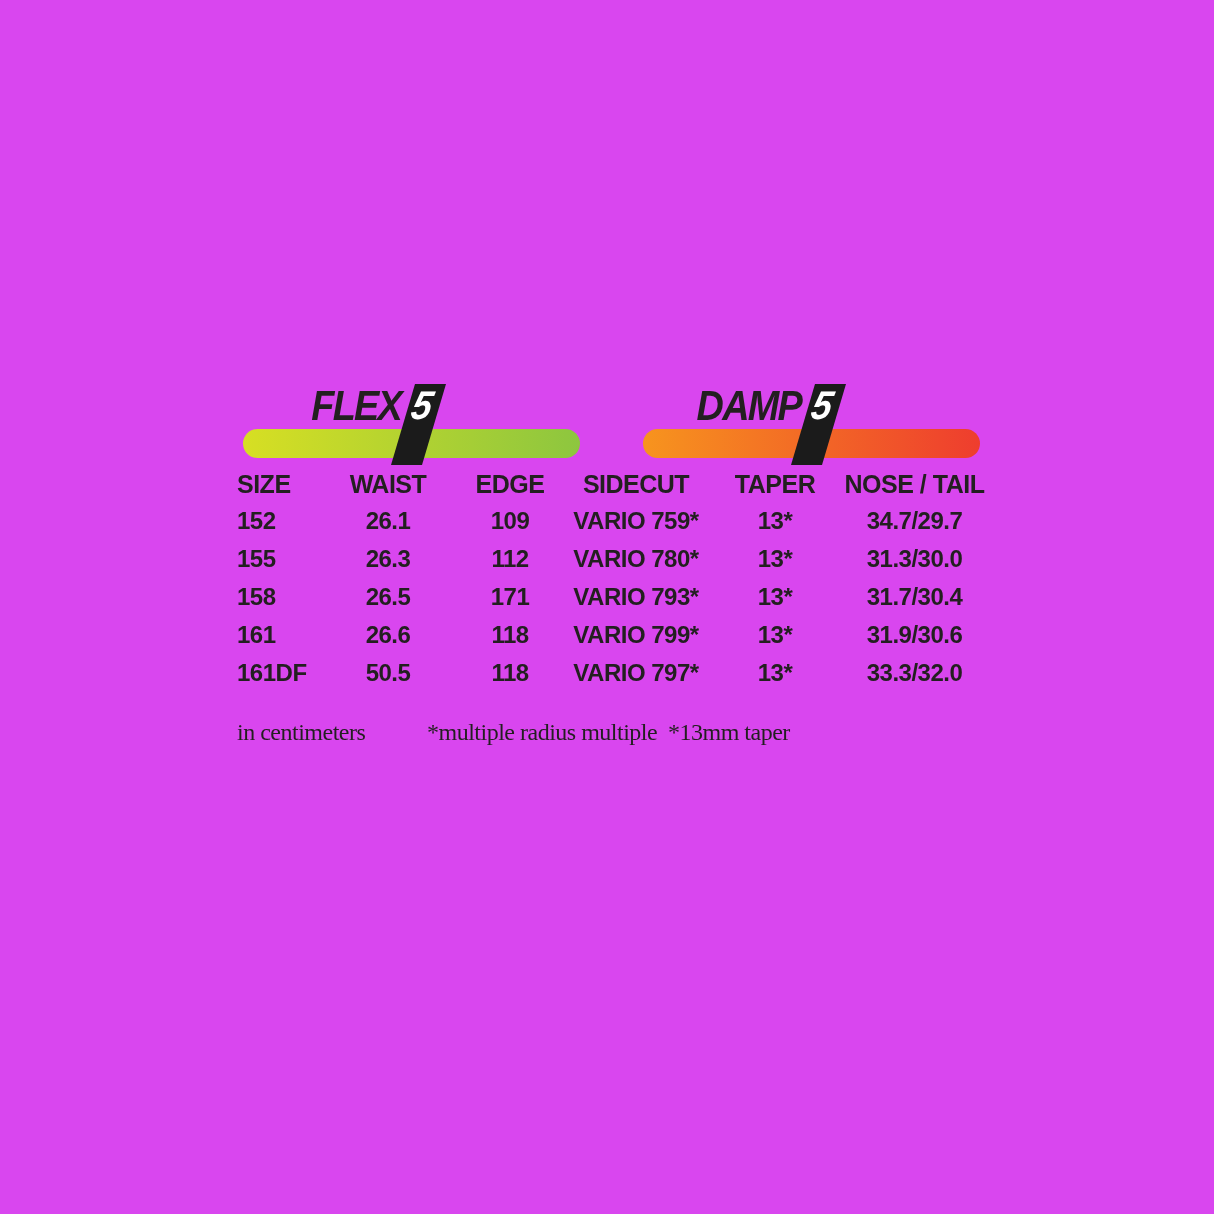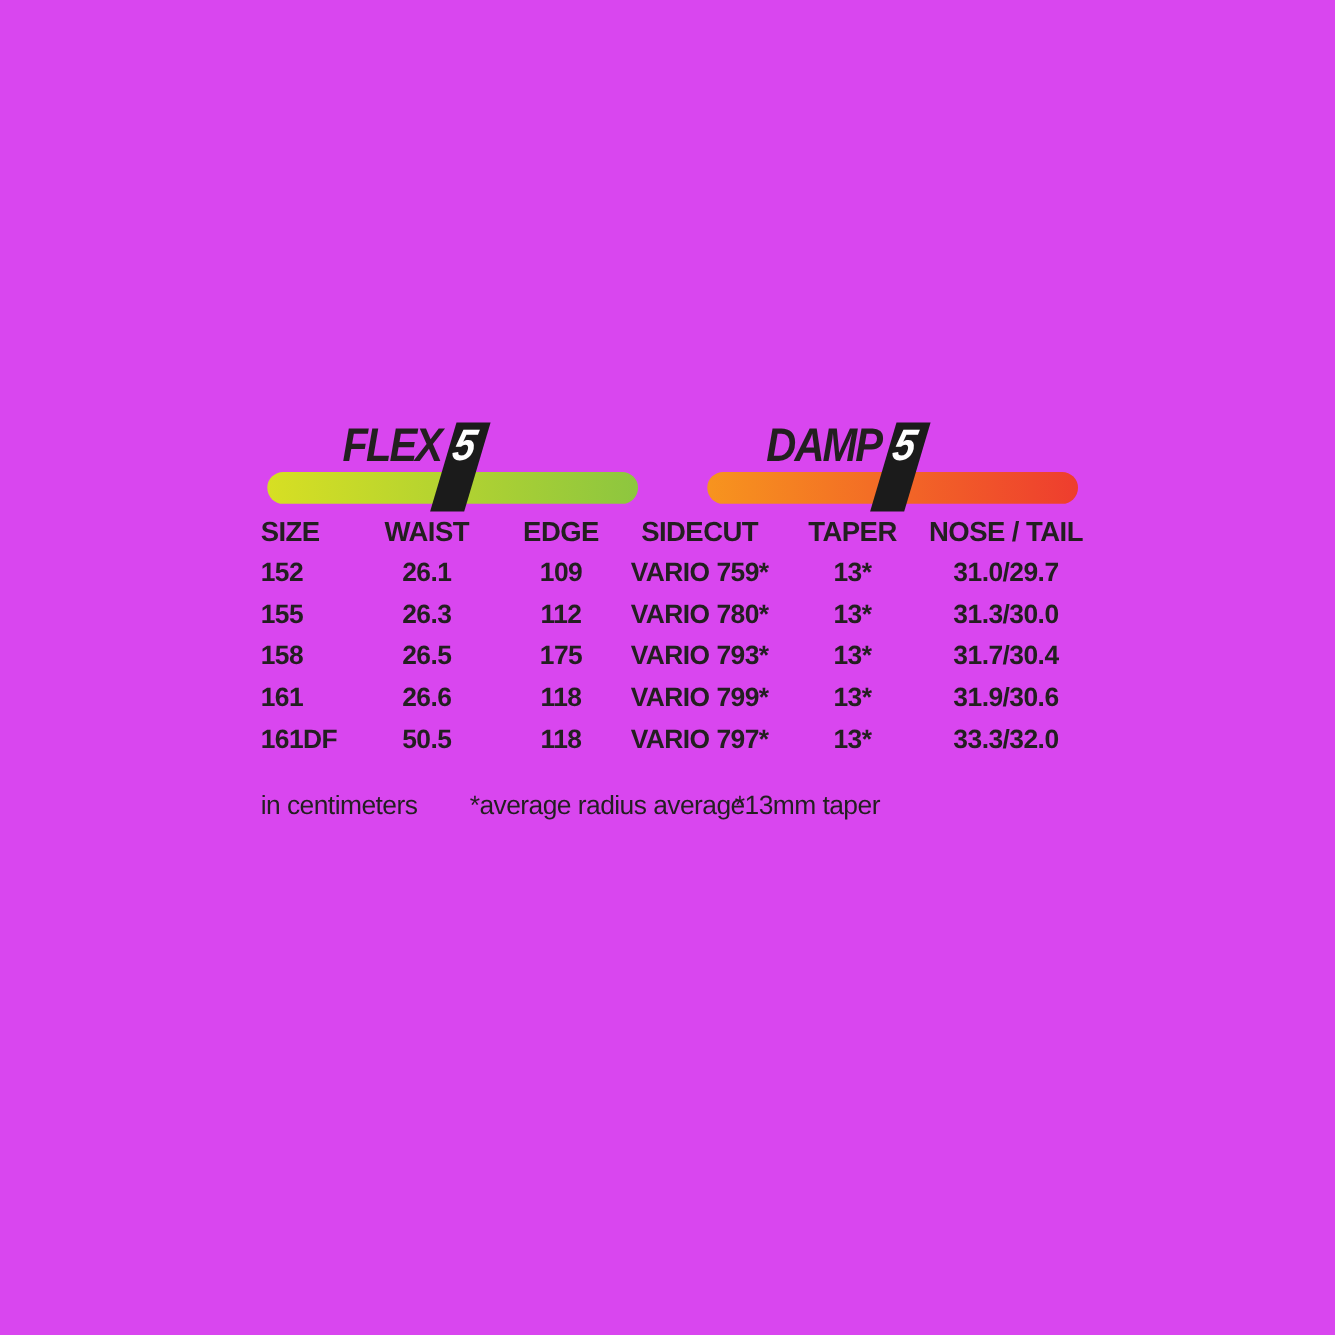--- a/index.html
+++ b/index.html
@@ -78,21 +78,21 @@
     font-weight: 700;
     letter-spacing: -0.5px;
     white-space: nowrap;
   }
   .cell.first { justify-content: flex-start; }
   .cell.th { height: 35px; font-size: 25px; letter-spacing: -0.5px; }
 
   .footnotes {
     position: absolute;
     left: 237px; top: 719px;
-    width: 743px; height: 30px;
+    width: 743px; height: 30px; font-family: Liberation Serif, serif;
   }
   .footnote {
     position: absolute;
     top: 0;
     font-size: 24px;
     font-weight: 400;
     letter-spacing: -0.5px;
     white-space: nowrap;
     color: #231f20;
   }
@@ -129,32 +129,32 @@
       <div class="cell th">EDGE</div>
       <div class="cell th">SIDECUT</div>
       <div class="cell th">TAPER</div>
       <div class="cell th">NOSE / TAIL</div>
 
       <div class="cell first">152</div>
       <div class="cell">26.1</div>
       <div class="cell">109</div>
       <div class="cell">VARIO 759*</div>
       <div class="cell">13*</div>
-      <div class="cell">31.0/29.7</div>
+      <div class="cell">34.7/29.7</div>
 
       <div class="cell first">155</div>
       <div class="cell">26.3</div>
       <div class="cell">112</div>
       <div class="cell">VARIO 780*</div>
       <div class="cell">13*</div>
       <div class="cell">31.3/30.0</div>
 
       <div class="cell first">158</div>
       <div class="cell">26.5</div>
-      <div class="cell">175</div>
+      <div class="cell">171</div>
       <div class="cell">VARIO 793*</div>
       <div class="cell">13*</div>
       <div class="cell">31.7/30.4</div>
 
       <div class="cell first">161</div>
       <div class="cell">26.6</div>
       <div class="cell">118</div>
       <div class="cell">VARIO 799*</div>
       <div class="cell">13*</div>
       <div class="cell">31.9/30.6</div>
@@ -164,17 +164,17 @@
       <div class="cell">118</div>
       <div class="cell">VARIO 797*</div>
       <div class="cell">13*</div>
       <div class="cell">33.3/32.0</div>
 
     </div>
   </div>
 
   <div class="footnotes">
     <span class="footnote f0">in centimeters</span>
-    <span class="footnote f1">*average radius average</span>
+    <span class="footnote f1">*multiple radius multiple</span>
     <span class="footnote f2">*13mm taper</span>
   </div>
 
 </div>
 
 </body></html>

